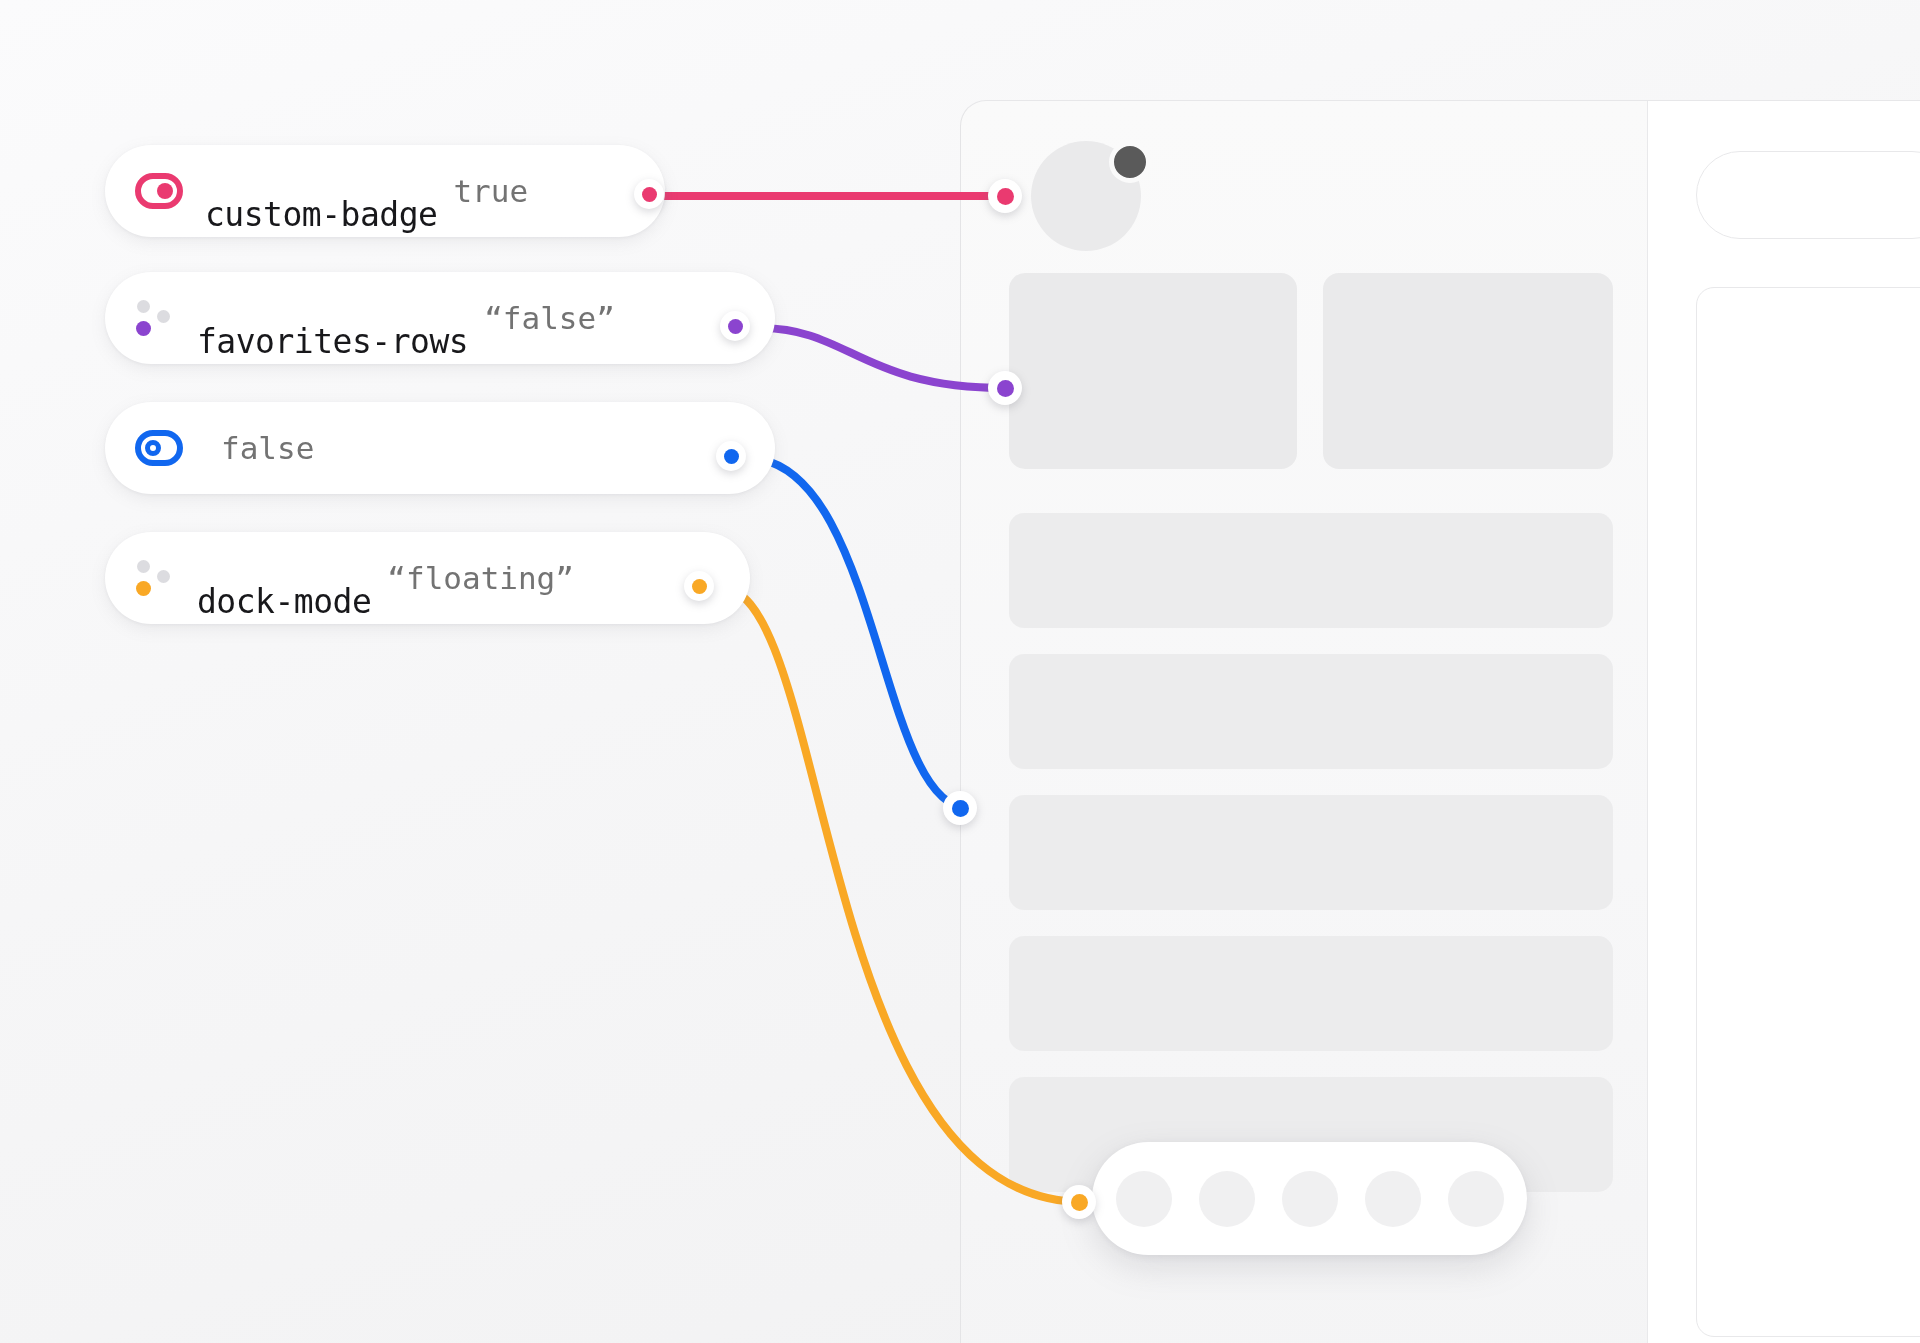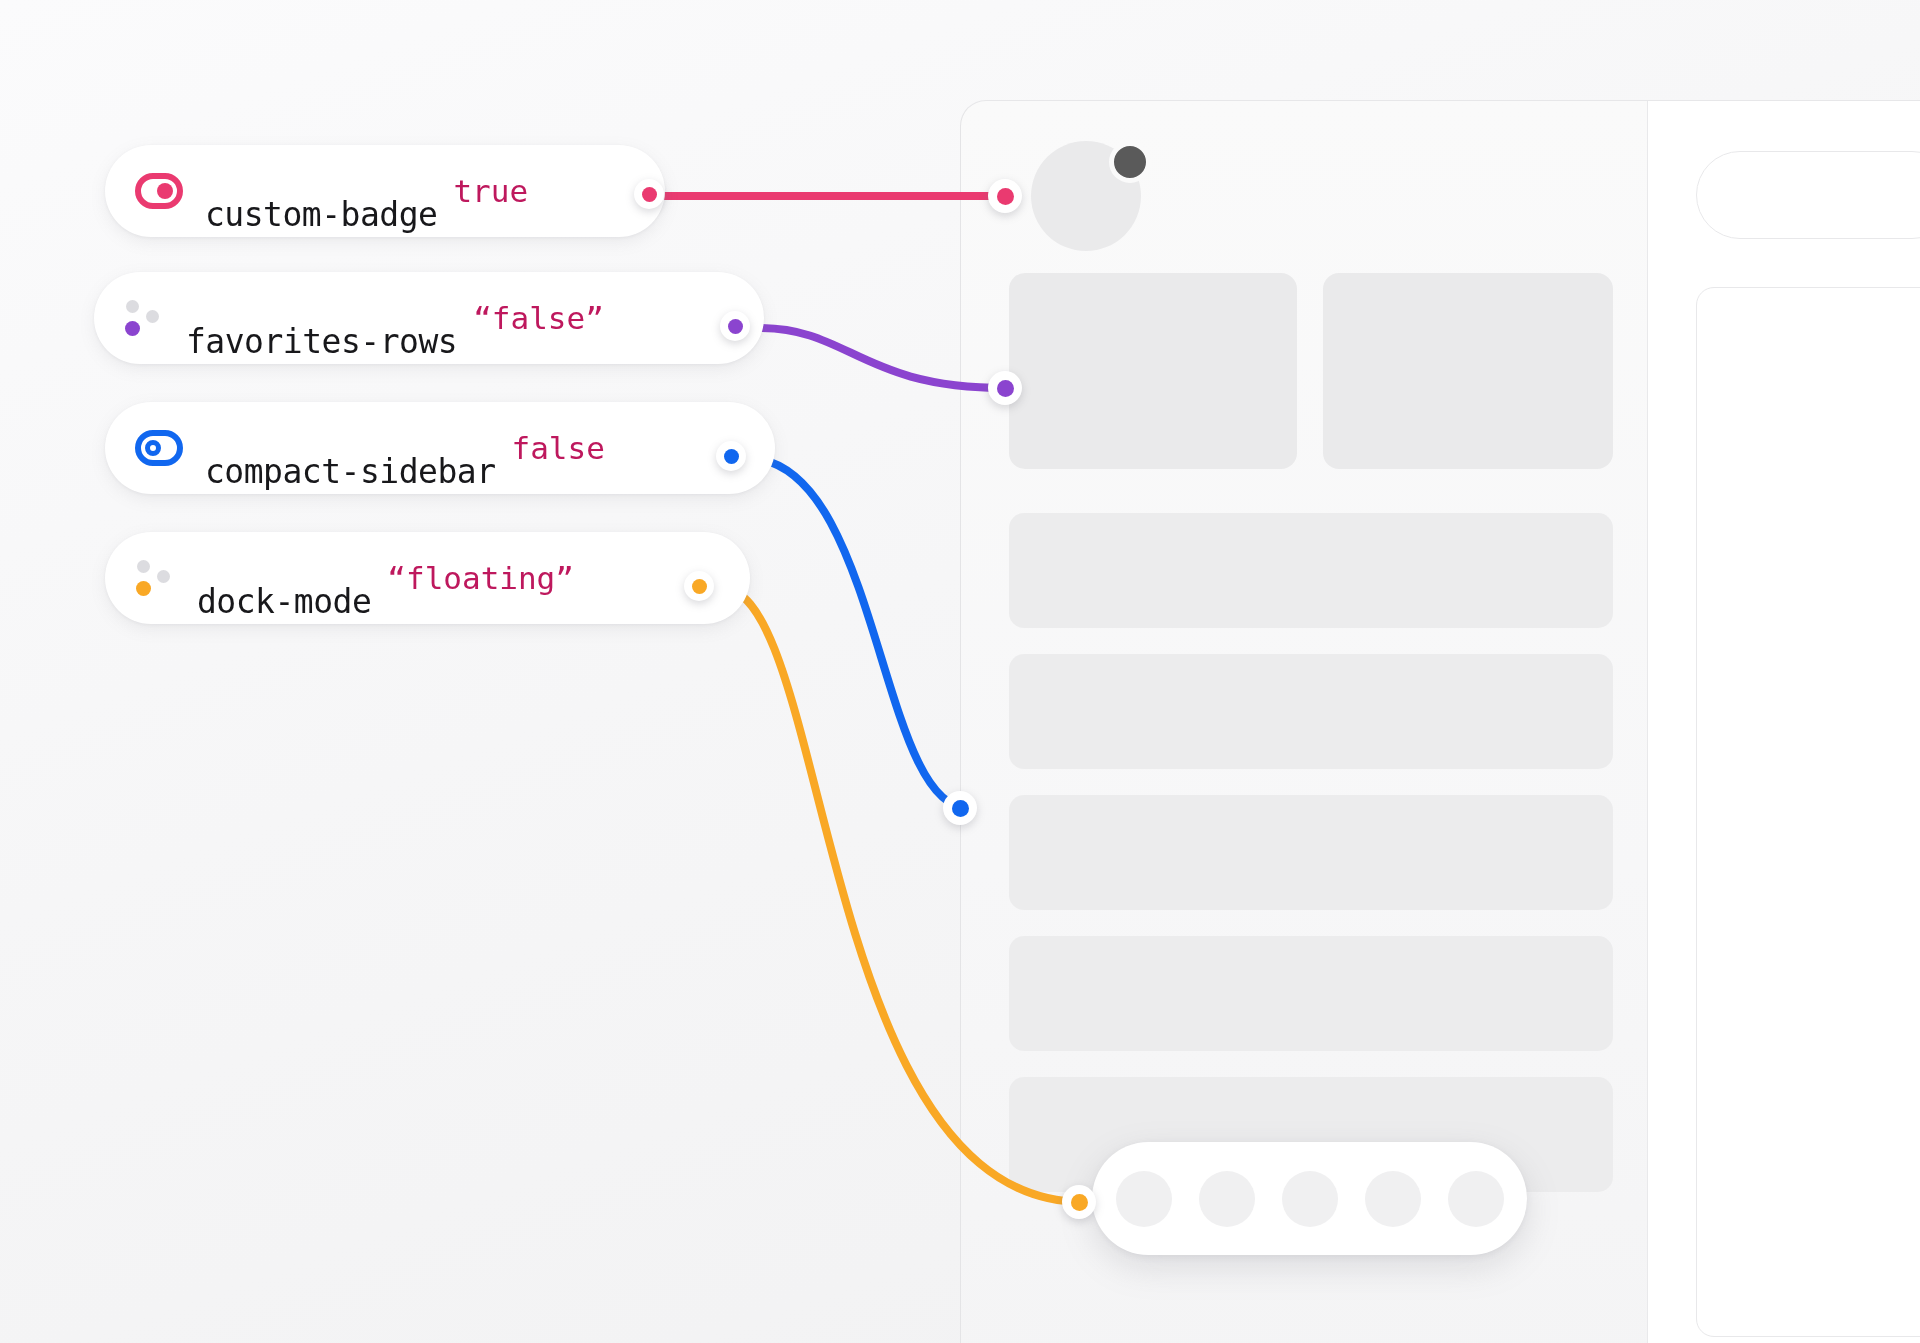--- a/index.html
+++ b/index.html
@@ -90,21 +90,21 @@
     padding-left: 30px; padding-right: 24px;
     box-shadow: 0 5px 16px rgba(130,130,140,.12), 0 1px 3px rgba(130,130,140,.10);
     z-index: 5;
   }
   .pill-label {
     font-family: "DejaVu Sans Mono", monospace;
     font-size: 33px; color: #18181b; letter-spacing: -.5px; white-space: nowrap; margin-top: 46px;
   }
   .pill-value {
     font-family: "DejaVu Sans Mono", monospace;
-    font-size: 31px; color: #be185d; margin-left: 16px; white-space: nowrap;
+    font-size: 31px; color: #737373; margin-left: 16px; white-space: nowrap;
   }
   .pill-spacer { flex: 1 1 auto; min-width: 14px; }
 
   
   .tg {
     width: 48px; height: 36px; border-radius: 18px;
     border: 6px solid currentColor;
     position: relative; flex: 0 0 auto; margin-right: 22px;
   }
   .tg::after {
@@ -182,33 +182,32 @@
       <path d="M 722 588 C 830 588 818 1202 1083 1202" fill="none" stroke="#f9a825" stroke-width="8" stroke-linecap="round"></path>
     </svg>
 
   <div id="pills">
       <div class="pill" style="left: 105px; top: 145px; width: 560px;">
         <span class="tg on" style="color: rgb(234, 58, 112);"></span>
         <span class="pill-label">custom-badge</span>
         <span class="pill-value">true</span>
         <span class="pill-spacer"></span>
       </div>
-      <div class="pill" style="left: 94px; top: 272px; width: 670px;">
+      <div class="pill" style="left: 105px; top: 272px; width: 670px;">
         <span class="dg" style="color: rgb(139, 68, 207);">
           <i class="d1"></i>
           <i class="d2"></i>
           <i class="d3"></i>
         </span>
         <span class="pill-label">favorites-rows</span>
         <span class="pill-value">“false”</span>
         <span class="pill-spacer"></span>
       </div>
       <div class="pill" style="left: 105px; top: 402px; width: 670px;">
         <span class="tg off" style="color: rgb(17, 103, 239);"></span>
-        <span class="pill-label">compact-sidebar</span>
         <span class="pill-value">false</span>
         <span class="pill-spacer"></span>
       </div>
       <div class="pill" style="left: 105px; top: 532px; width: 645px; align-items: center;">
         <span class="dg" style="color: rgb(249, 168, 37);">
           <i class="d1"></i>
           <i class="d2"></i>
           <i class="d3"></i>
         </span>
         <span class="pill-label">dock-mode</span>

